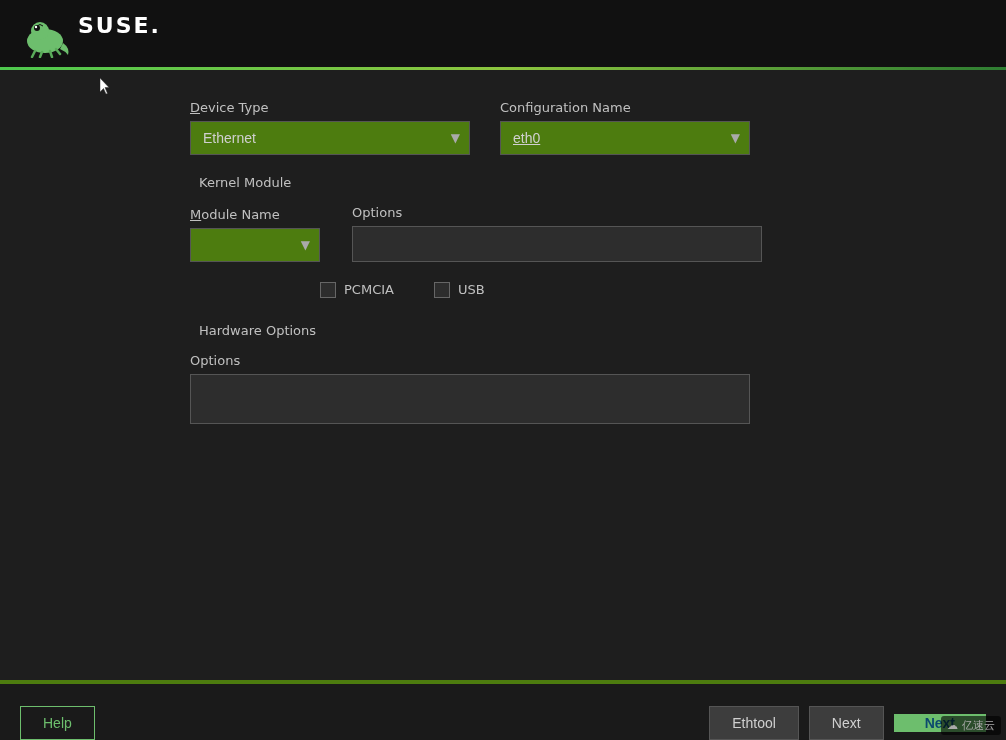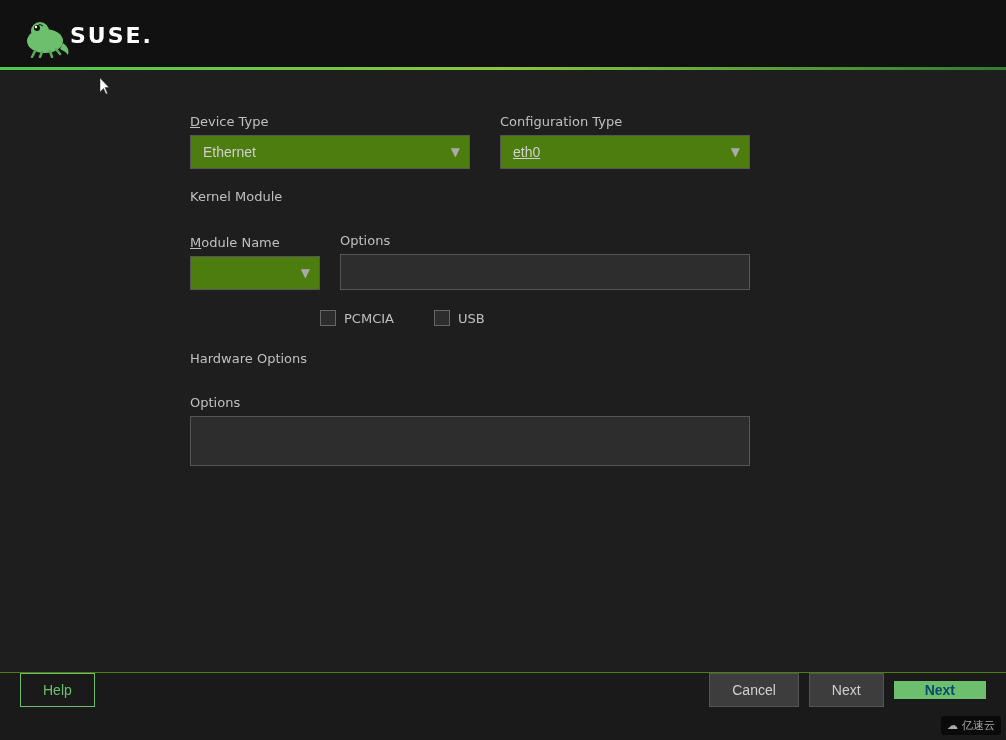--- a/index.html
+++ b/index.html
@@ -27,22 +27,21 @@
       position: absolute;
       bottom: 0;
       left: 0;
       right: 0;
       height: 3px;
       background: linear-gradient(to right, #4ec94e, #8dc63f, #2e7d32);
     }
 
     .suse-logo {
       display: flex;
-      align-items: center;
-      gap: 0;
+      gap: 8px;
     }
 
     .suse-chameleon {
       width: 50px;
       height: 45px;
     }
 
     .suse-text {
       color: #ffffff;
       font-size: 22px;
@@ -77,21 +76,20 @@
 
     .field-group {
       display: flex;
       flex-direction: column;
       gap: 6px;
     }
 
     .field-label {
       font-size: 13px;
       color: #c0c0c0;
-      margin-top: 14px;
     }
 
     .field-label .underline {
       text-decoration: underline;
     }
 
     .select-wrapper {
       position: relative;
       display: inline-block;
     }
@@ -125,25 +123,26 @@
     .config-name-select {
       width: 250px;
       text-decoration: underline;
     }
 
     
     .section-label {
       font-size: 13px;
       color: #c0c0c0;
       margin-bottom: 15px;
+      margin-left: 9px;
     }
 
     .kernel-module-row {
       display: flex;
-      gap: 20px;
+      gap: 32px;
       align-items: flex-end;
       margin-bottom: 20px;
     }
 
     .module-name-select {
       width: 130px;
     }
 
     .options-input {
       width: 410px;
@@ -160,21 +159,20 @@
     .checkboxes-row {
       display: flex;
       gap: 40px;
       margin-left: 130px;
       margin-bottom: 25px;
       align-items: center;
     }
 
     .checkbox-item {
       display: flex;
-      align-items: center;
       gap: 8px;
       cursor: pointer;
     }
 
     .checkbox-box {
       width: 16px;
       height: 16px;
       background-color: #2d2d2d;
       border: 1px solid #666;
       display: flex;
@@ -204,27 +202,27 @@
       outline: none;
       resize: none;
     }
 
     
     .bottom-bar {
       position: absolute;
       bottom: 0;
       left: 0;
       right: 0;
-      height: 68px;
+      height: 60px;
       background-color: #1a1a1a;
       display: flex;
-      align-items: flex-start;
+      align-items: flex-end;
       padding: 0 20px;
       justify-content: space-between;
-      border-top: 1px solid #4d7c0f;
+      border-top: 4px solid #4d7c0f;
     }
 
     .bottom-left {
       display: flex;
     }
 
     .bottom-right {
       display: flex;
       gap: 10px;
       align-items: center;
@@ -325,21 +323,21 @@
           <select class="device-type-select">
             <option value="Ethernet" selected="">Ethernet</option>
             <option value="Network Card">Network Card</option>
             <option value="Wireless">Wireless</option>
           </select>
           <span class="select-arrow">▼</span>
         </div>
       </div>
 
       <div class="field-group">
-        <label class="field-label">Configuration Type</label>
+        <label class="field-label">Configuration Name</label>
         <div class="select-wrapper">
           <select class="config-name-select">
             <option value="eth0" selected="">eth0</option>
             <option value="eth1">eth1</option>
             <option value="eth2">eth2</option>
           </select>
           <span class="select-arrow">▼</span>
         </div>
       </div>
     </div>
@@ -389,21 +387,21 @@
     </div>
 
   </div>
 </div>
 
 <div class="bottom-bar">
   <div class="bottom-left">
     <button class="btn btn-outline">Help</button>
   </div>
   <div class="bottom-right">
-    <button class="btn btn-secondary">Cancel</button>
+    <button class="btn btn-secondary">Ethtool</button>
     <button class="btn btn-secondary">Next</button>
     <button class="btn btn-next">Next</button>
   </div>
 </div>
 
 <div class="watermark">
   <span>☁</span>
   <span>亿速云</span>
 </div>
 

